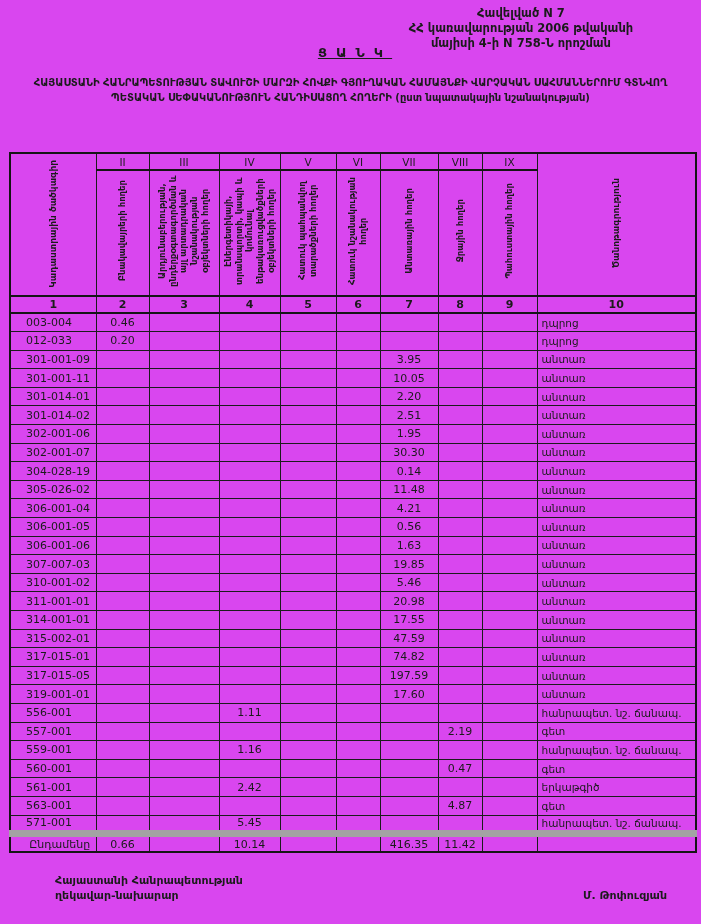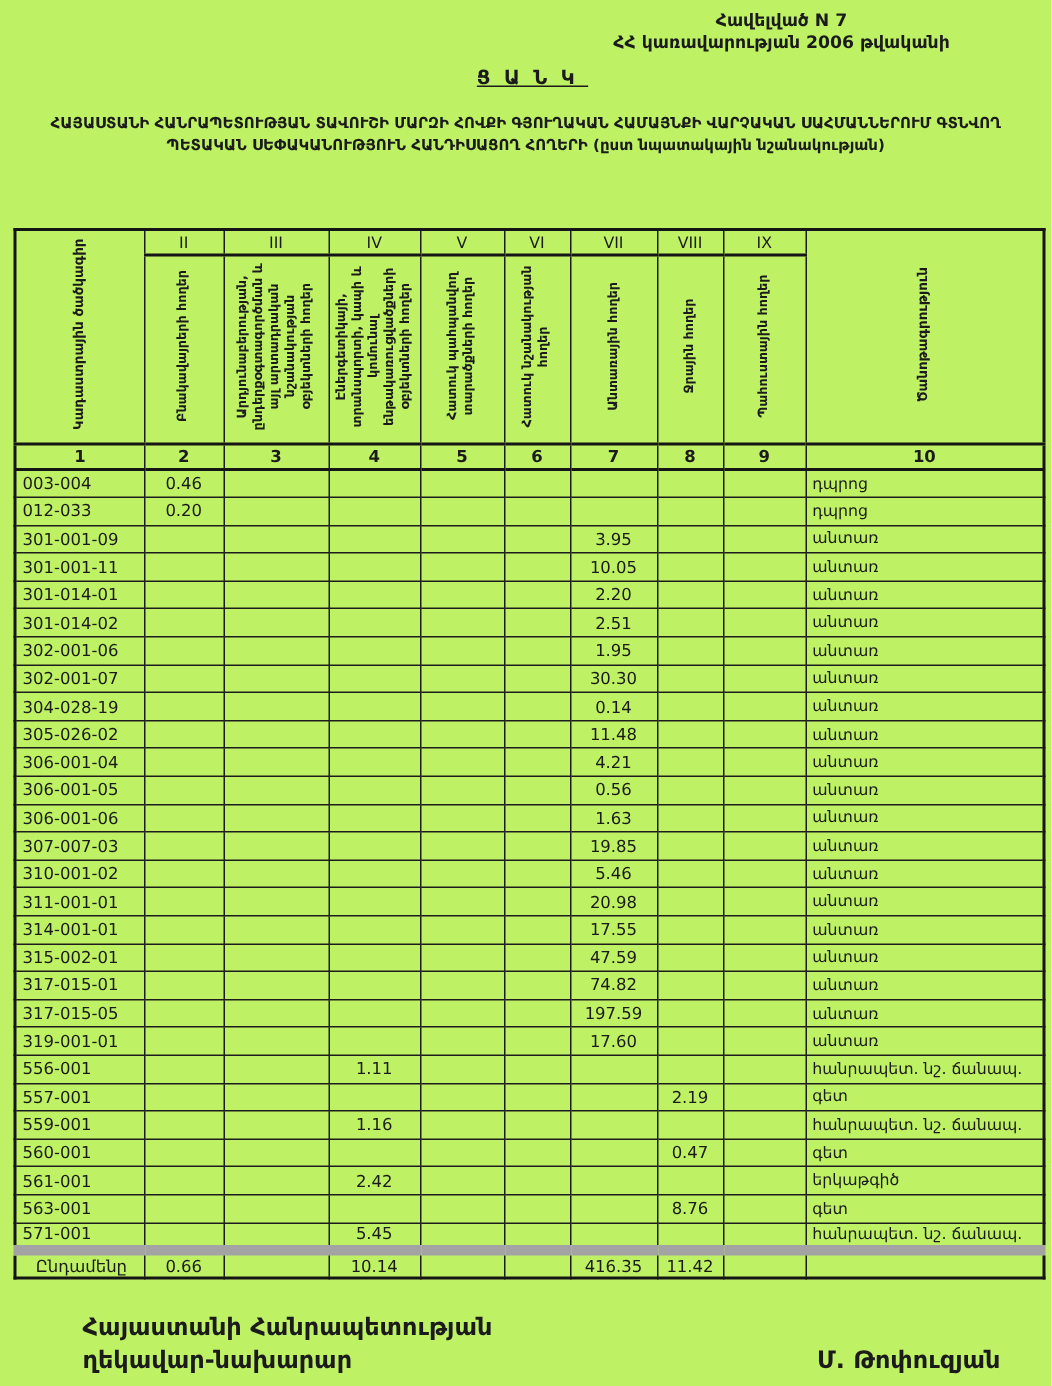--- a/index.html
+++ b/index.html
@@ -6,21 +6,21 @@
   html, body { background: #ffffff; }
   body {
     font-family: "DejaVu Sans", sans-serif;
     color: #1b1b1b;
     -webkit-font-smoothing: none;
   }
   .page {
     position: relative;
     width: 701px;
     height: 924px;
-    background: #bef264;
+    background: #d946ef;
     overflow: hidden;
   }
 
   
   .appendix {
     position: absolute;
     top: 6px;
     left: 348px;
     width: 346px;
     text-align: center;
@@ -96,47 +96,48 @@
     text-align: center;
     border-top: 2px solid #151515;
     border-bottom: 2px solid #151515;
   }
   tbody td {
     height: 18.6px;
     font-size: 11px;
     text-align: center;
     padding: 0 2px;
   }
-  tbody td.code { text-align: left; padding-left: 4px; }
+  tbody td.code { text-align: left; padding-left: 15px; }
   tbody td.remark { text-align: left; padding-left: 4px; font-size: 10.5px; }
   tbody tr.total-row td { border-top: 7px solid #a3a3a3; }
   tbody tr.total-row td.code { text-align: center; }
 
   
   .footer {
     position: absolute;
     top: 874px;
     left: 55px;
     width: 612px;
     display: flex;
     justify-content: space-between;
     align-items: flex-end;
-    font-size: 16px;
+    font-size: 11px;
     font-weight: bold;
     line-height: 1.35;
   }
 </style>
 </head>
 <body>
 
 <div class="page">
 
   <div class="appendix">
     <div>Հավելված N 7</div>
     <div>ՀՀ կառավարության 2006 թվականի</div>
+    <div>մայիսի 4-ի N 758-Ն որոշման</div>
   </div>
 
   <div class="doc-title">ՑԱՆԿ</div>
 
   <div class="doc-subtitle">ՀԱՅԱՍՏԱՆԻ ՀԱՆՐԱՊԵՏՈՒԹՅԱՆ ՏԱՎՈՒՇԻ ՄԱՐԶԻ ՀՈՎՔԻ ԳՅՈՒՂԱԿԱՆ ՀԱՄԱՅՆՔԻ ՎԱՐՉԱԿԱՆ ՍԱՀՄԱՆՆԵՐՈՒՄ ԳՏՆՎՈՂ ՊԵՏԱԿԱՆ ՍԵՓԱԿԱՆՈՒԹՅՈՒՆ ՀԱՆԴԻՍԱՑՈՂ ՀՈՂԵՐԻ (ըստ նպատակային նշանակության)</div>
 
   <table class="land">
     <colgroup>
       <col style="width:86px">
         <col style="width:53px">
@@ -499,21 +500,21 @@
           <td class="remark">երկաթգիծ</td>
         </tr>
         <tr>
           <td class="code">563-001</td>
           <td></td>
           <td></td>
           <td></td>
           <td></td>
           <td></td>
           <td></td>
-          <td>8.76</td>
+          <td>4.87</td>
           <td></td>
           <td class="remark">գետ</td>
         </tr>
         <tr>
           <td class="code">571-001</td>
           <td></td>
           <td></td>
           <td>5.45</td>
           <td></td>
           <td></td>

